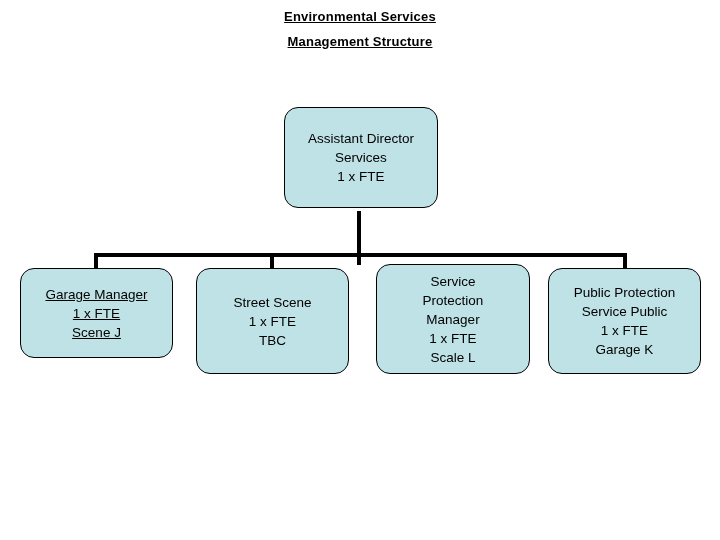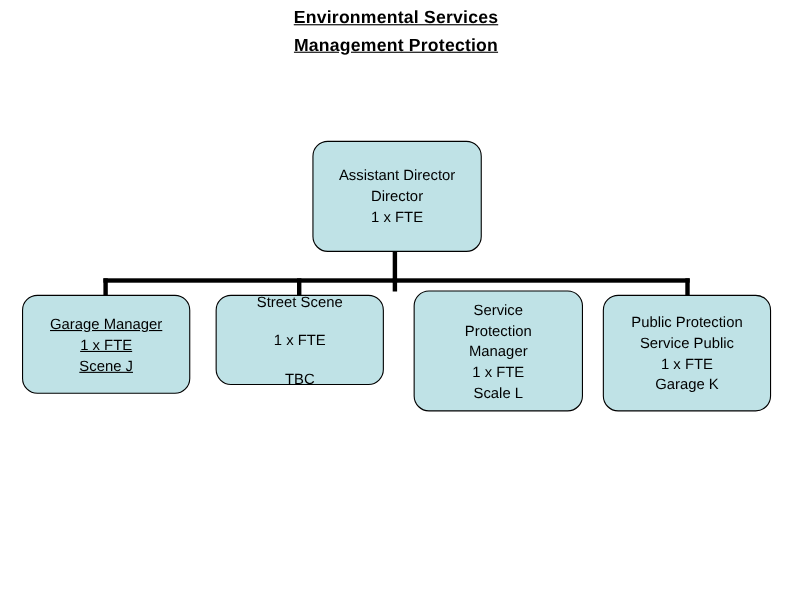--- a/index.html
+++ b/index.html
@@ -22,21 +22,21 @@
   
   .title-block {
     position: absolute;
     left: 0;
     top: 5px;
     width: 720px;
     text-align: center;
   }
   .title-line {
     display: inline-block;
-    font-size: 16px;
+    font-size: 13px;
     font-weight: bold;
     color: #000000;
     text-decoration: underline;
     letter-spacing: 0.2px;
     line-height: 23px;
     white-space: nowrap;
   }
   .title-line-2 {
     margin-top: 2px;
   }
@@ -67,37 +67,36 @@
     font-size: 13.5px;
     line-height: 19px;
   }
   .org-box .line {
     display: block;
     white-space: nowrap;
   }
 
   #box-top {
     left: 284px;
-    top: 128px;
+    top: 107px;
     width: 154px;
     height: 101px;
   }
   #box-garage {
     left: 20px;
     top: 268px;
     width: 153px;
     height: 90px;
     text-decoration: underline;
   }
   #box-street-scene {
     left: 196px;
     top: 268px;
     width: 153px;
-    height: 82px;
-    gap: 16px;
+    height: 106px;
   }
   #box-service-improvement {
     left: 376px;
     top: 264px;
     width: 154px;
     height: 110px;
   }
   #box-public-protection {
     left: 548px;
     top: 268px;
@@ -108,36 +107,36 @@
 </head>
 <body>
 
 <div id="chart-root">
 
   <div class="title-block">
     <div class="title-row">
       <span class="title-line">Environmental Services</span>
     </div>
     <div class="title-row title-line-2">
-      <span class="title-line">Management Protection</span>
+      <span class="title-line">Management Structure</span>
     </div>
   </div>
 
   <div class="connector" style="left:357px; top:211px; width:4px; height:46px;"></div>
 
   <div class="connector" style="left:94px; top:253px; width:533px; height:4px;"></div>
 
   <div class="connector" style="left:94px; top:253px; width:4px; height:16px;"></div>
   <div class="connector" style="left:270px; top:253px; width:4px; height:16px;"></div>
   <div class="connector" style="left:357px; top:253px; width:4px; height:12px;"></div>
   <div class="connector" style="left:623px; top:253px; width:4px; height:16px;"></div>
 
   <div class="org-box" id="box-top">
     <span class="line">Assistant Director</span>
-    <span class="line">Director</span>
+    <span class="line">Services</span>
     <span class="line">1 x FTE</span>
   </div>
 
   <div class="org-box" id="box-garage">
     <span class="line">Garage Manager</span>
     <span class="line">1 x FTE</span>
     <span class="line">Scene J</span>
   </div>
 
   <div class="org-box" id="box-street-scene">

